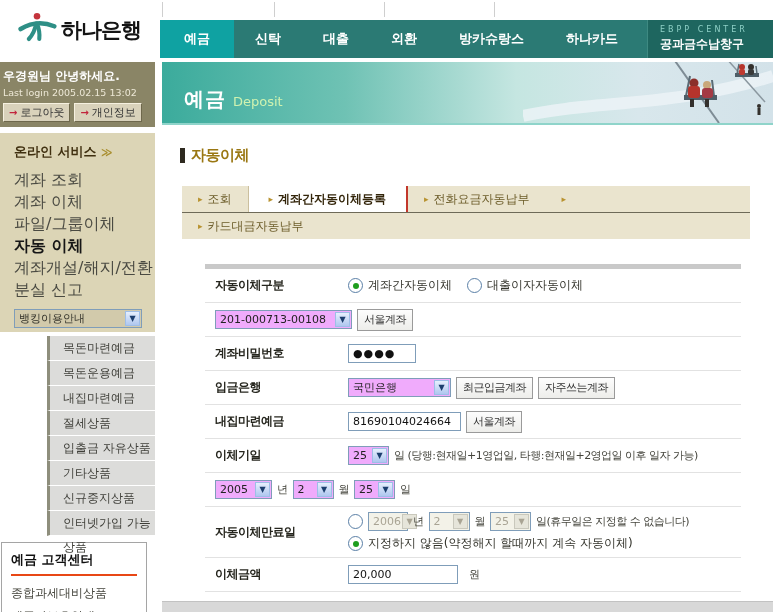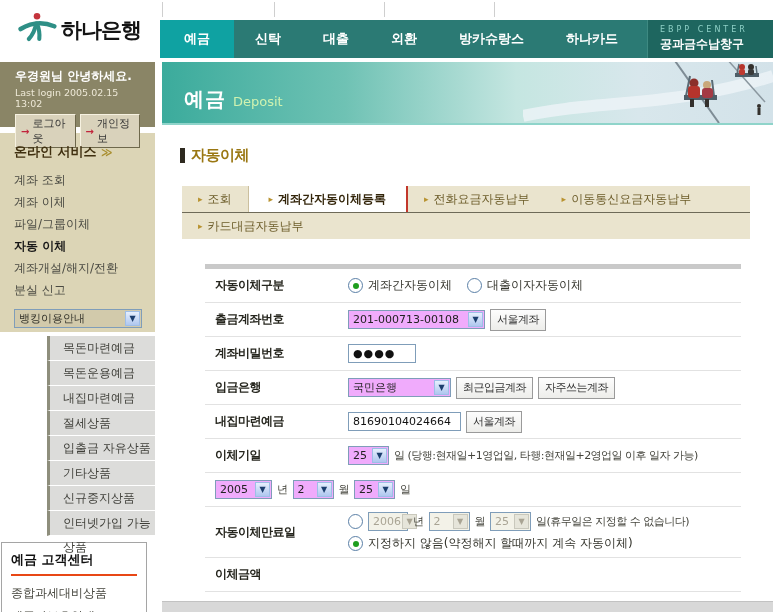--- a/index.html
+++ b/index.html
@@ -26,32 +26,32 @@
   .banner{position:absolute;left:162px;top:62px;width:611px;height:61px;
           background:linear-gradient(90deg,#3BAB9C 0%,#6FC2B4 30%,#C5E6E1 58%,#D8E7EC 78%,#D3E2E9 100%);
           border-bottom:2px solid #8FD4CA;}
   .banner-photo{position:absolute;right:0;top:0;}
   .banner-title{position:absolute;left:22px;bottom:10px;display:flex;align-items:baseline;gap:7px;}
   .banner-title .kr{color:#fff;font-size:20px;font-weight:bold;letter-spacing:1px;}
   .banner-title .en{color:#CFF2B0;font-size:13px;}
 
   
   .sidebar{position:absolute;left:0;top:62px;width:155px;}
-  .login-box{background:#8A8566;height:65px;padding:6px 15px;box-sizing:border-box;}
+  .login-box{background:#8A8566;height:65px;padding:6px 3px;box-sizing:border-box;}
   .greeting{color:#FFFFFF;font-size:12px;font-weight:bold;}
   .lastlogin{color:#EDE8D6;font-size:9.5px;margin-top:2px;}
   .login-btns{margin-top:5px;display:flex;gap:4px;}
   .login-btn{background:#D9D2BB;border:1px solid;border-color:#F6F1E0 #6E684C #6E684C #F6F1E0;
              font-size:11px;color:#333;padding:1px 5px;display:inline-flex;align-items:center;gap:3px;cursor:pointer;
              font-family:"DejaVu Sans","Liberation Sans",sans-serif;}
   .login-btn .arr{color:#C2243C;font-weight:bold;font-size:10px;}
   .side-menu{background:#DCD5B6;margin-top:6px;height:199px;padding:10px 0 0 14px;box-sizing:border-box;}
   .online-title{font-size:13px;font-weight:bold;color:#403010;margin-bottom:8px;}
   .online-title .dar{color:#A98F2F;font-size:11px;}
-  .smenu-item{font-size:12px;color:#4A4A42;line-height:22px;cursor:pointer;}
+  .smenu-item{font-size:16px;color:#4A4A42;line-height:22px;cursor:pointer;}
   .smenu-item.active{font-weight:bold;color:#161616;}
   .side-select{margin-top:8px;width:128px;height:19px;background:#D2CAAB;border:1px solid #7F9DB9;
                display:flex;align-items:center;justify-content:space-between;padding-left:4px;box-sizing:border-box;cursor:pointer;}
   .side-select .txt{font-size:11px;color:#33322A;}
   .products{margin-top:4px;margin-left:47px;}
   .product-item{background:#DCDCDA;border-left:3px solid #8E8E7C;border-bottom:1px solid #FFFFFF;
                 height:24px;line-height:24px;padding-left:13px;font-size:12px;color:#3E3E38;cursor:pointer;}
   .customer-box{margin:6px 0 0 1px;width:146px;border:1px solid #A5A5A5;background:#fff;padding:8px 9px 10px;box-sizing:border-box;}
   .customer-title{font-size:13px;font-weight:bold;color:#101010;}
   .customer-rule{height:2px;background:#E84715;margin:5px 0 6px;}
@@ -246,21 +246,20 @@
         <span class="tab active">
           <span class="bul">▸</span>
           <span>계좌간자동이체등록</span>
         </span>
         <span class="tab">
           <span class="bul">▸</span>
           <span>전화요금자동납부</span>
         </span>
         <span class="tab">
           <span class="bul">▸</span>
-          <span>이동통신요금자동납부</span>
         </span>
       </div>
       <div class="tab-row">
         <span class="tab">
           <span class="bul">▸</span>
           <span>카드대금자동납부</span>
         </span>
       </div>
     </div>
 
@@ -273,21 +272,20 @@
           <span class="radio checked">
               <span class="dot"></span>
             </span>
           <span class="rlabel">계좌간자동이체</span>
           <span class="radio"></span>
           <span class="rlabel">대출이자자동이체</span>
         </span>
       </div>
 
       <div class="frow">
-        <span class="flabel">출금계좌번호</span>
         <span class="fval">
           <span class="xpsel" style="width:137px">
             <span class="txt">201-000713-00108</span>
             <span class="xparrow">▼</span>
           </span>
           <span class="smallbtn">서울계좌</span>
         </span>
       </div>
 
       <div class="frow">
@@ -373,20 +371,24 @@
             <span class="radio checked">
                 <span class="dot"></span>
               </span>
             <span class="rlabel">지정하지 않음(약정해지 할때까지 계속 자동이체)</span>
           </span>
         </span>
       </div>
 
       <div class="frow">
         <span class="flabel">이체금액</span>
+        <span class="fval">
+          <span class="textbox" style="width:110px">20,000</span>
+          <span class="note" style="margin-left:6px">원</span>
+        </span>
       </div>
 
       <div class="submit-row">
         <span class="confirm">
           <span class="confirm-icon">
               <i></i>
             </span>
           <span class="confirm-txt">확인</span>
         </span>
       </div>

